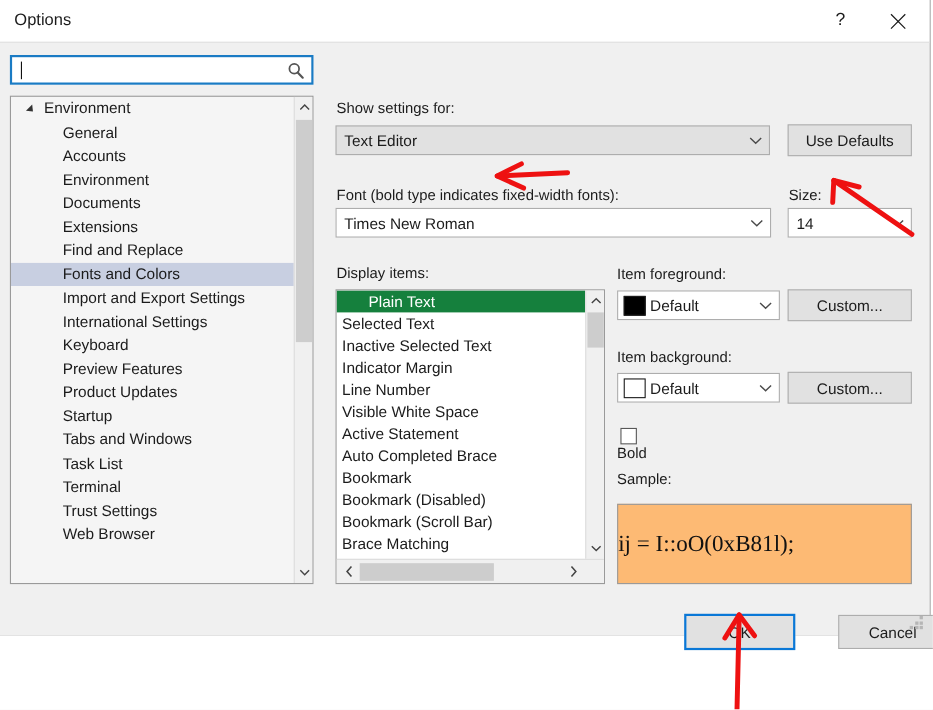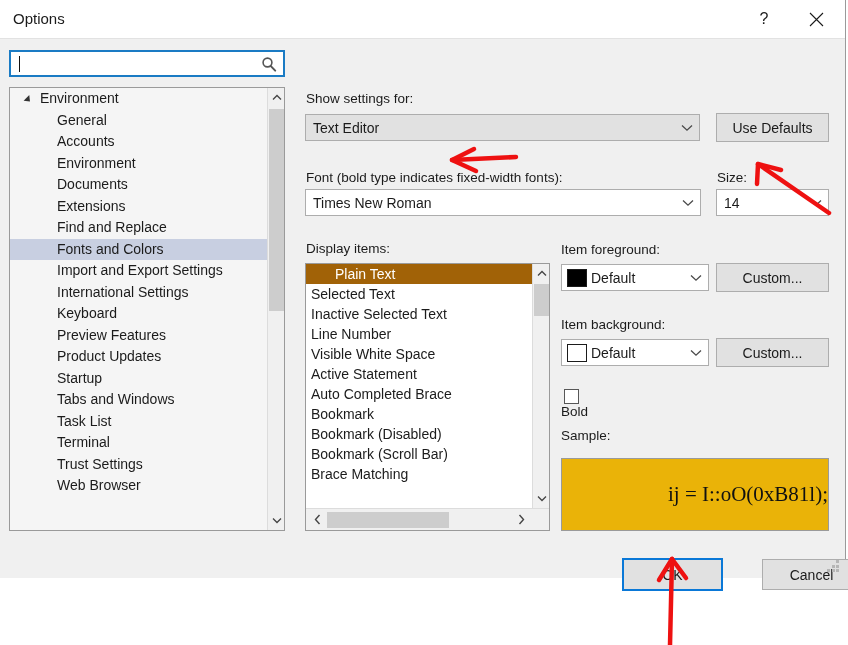--- a/index.html
+++ b/index.html
@@ -191,21 +191,21 @@
   .di-wrap {
     position: absolute; left: 0; top: 0; right: 17px; bottom: 22px;
     overflow: hidden;
   }
   .di-item {
     height: 20px; line-height: 20px;
     font-size: 14px; color: #1b1b1b;
     padding-left: 5px;
     white-space: nowrap;
   }
-  .di-item.selected { background: #a16207; color: #ffffff; padding-left: 29px; }
+  .di-item.selected { background: #15803d; color: #ffffff; padding-left: 29px; }
   #di-vscroll {
     position: absolute; right: 0; top: 0; width: 17px; bottom: 22px;
     background: #f0f0f0; border-left: 1px solid #dcdcdc;
     box-sizing: border-box;
   }
   #di-vthumb {
     position: absolute; left: 1px; top: 20px;
     width: 15px; height: 32px; background: #cdcdcd;
   }
   #di-hscroll {
@@ -256,24 +256,24 @@
     background: #ffffff;
     box-sizing: border-box;
     margin-right: 7px;
   }
   #chk-bold-label { font-size: 13.5px; }
 
   #lbl-sample { left: 561px; top: 389px; }
   #sample-box {
     position: absolute; left: 561px; top: 419px;
     width: 268px; height: 73px;
-    background: #eab308;
+    background: #fdba74;
     border: 1px solid #9a9a9a;
     box-sizing: border-box;
-    display: flex; align-items: center; justify-content: flex-end; padding-left: 44px;
+    display: flex; align-items: center; justify-content: flex-start;
   }
   #sample-text {
     font-family: "Liberation Serif", serif;
     font-size: 21px;
     color: #111;
   }
 
   #btn-ok {
     left: 622px; top: 519px; width: 101px; height: 33px;
     border: 2px solid #0a78d7;
@@ -396,20 +396,21 @@
       </span>
     </div>
 
     <div class="field-label" id="lbl-display">Display items:</div>
     <div id="display-list">
       <div class="di-wrap">
           <div id="di-items">
             <div class="di-item selected">Plain Text</div>
             <div class="di-item">Selected Text</div>
             <div class="di-item">Inactive Selected Text</div>
+            <div class="di-item">Indicator Margin</div>
             <div class="di-item">Line Number</div>
             <div class="di-item">Visible White Space</div>
             <div class="di-item">Active Statement</div>
             <div class="di-item">Auto Completed Brace</div>
             <div class="di-item">Bookmark</div>
             <div class="di-item">Bookmark (Disabled)</div>
             <div class="di-item">Bookmark (Scroll Bar)</div>
             <div class="di-item">Brace Matching</div>
           </div>
         </div>

